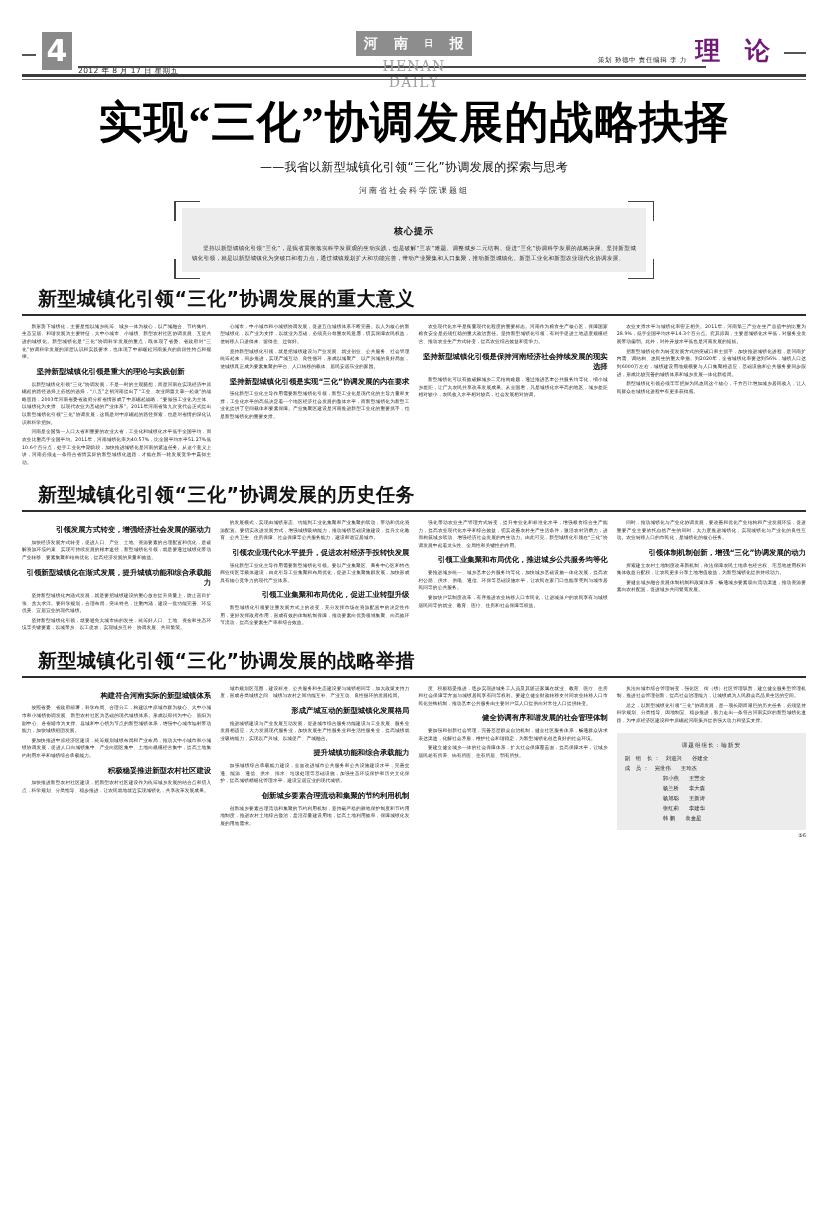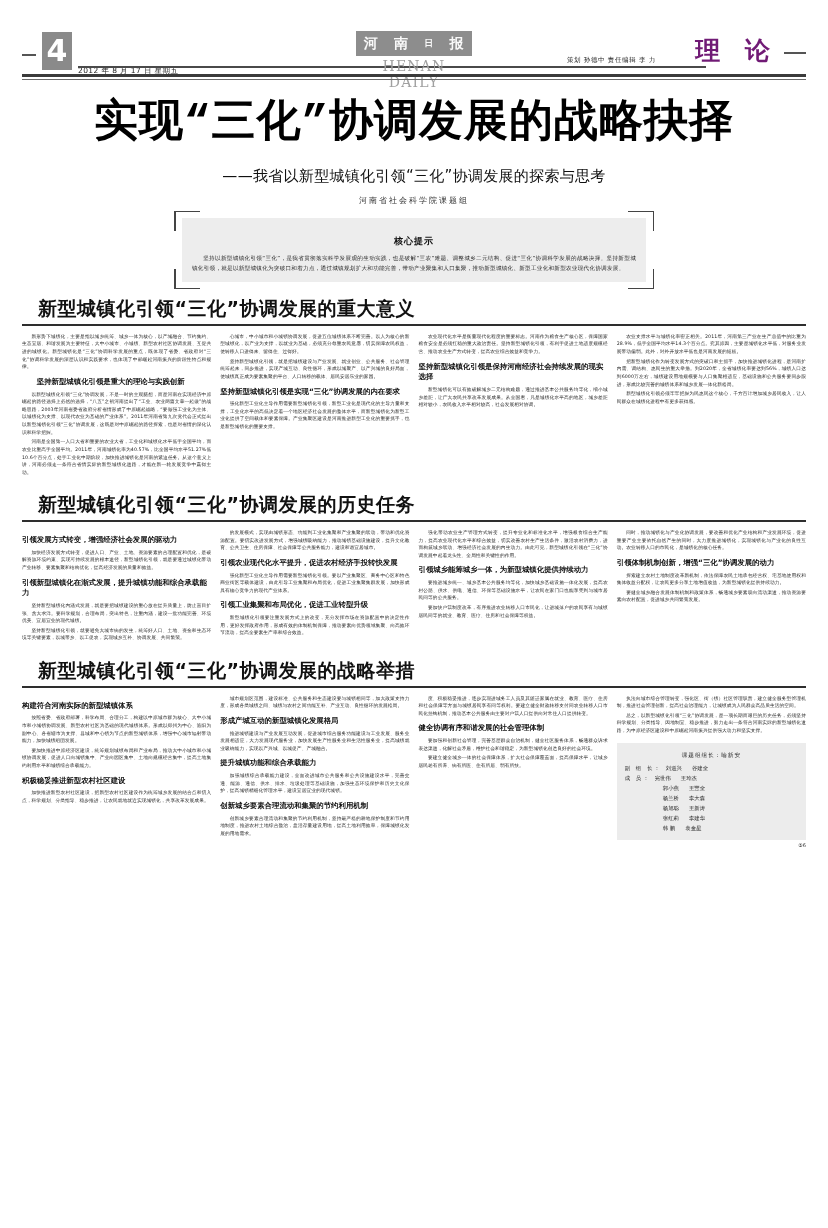--- a/index.html
+++ b/index.html
@@ -34,36 +34,36 @@
     color:#fff;font-size:14px;font-weight:bold;display:flex;align-items:center;
     justify-content:space-around;letter-spacing:1px;font-family:"DejaVu Serif",serif;
   }
   .mh-logo span{opacity:.95;}
   .mh-logo .dot{font-size:9px;}
   .mh-logo-en{
     position:absolute;left:334px;top:28px;width:116px;text-align:center;
     font-size:14px;letter-spacing:1.2px;color:#a0a0a0;font-family:"DejaVu Serif",serif;
   }
   .mh-credits{
-    position:absolute;left:545px;top:26px;font-size:6.5px;color:#222;white-space:nowrap;letter-spacing:.6px;
+    position:absolute;left:576px;top:26px;font-size:6.5px;color:#222;white-space:nowrap;letter-spacing:.6px;
   }
   .mh-section{
     position:absolute;right:28px;top:4px;font-size:25px;font-weight:bold;
     letter-spacing:8px;color:#701a75;
   }
   .mh-rule-right{position:absolute;right:0;top:22px;width:22px;height:2px;background:#555;}
 
   
   .title-block{text-align:center;margin-top:4px;}
   .main-title{
     font-size:44px;font-weight:bold;letter-spacing:1px;line-height:1.15;
-    color:#000;font-family:Liberation Mono, monospace;
+    color:#000;font-family:Liberation Serif, serif;
     margin:6px 0 0 0;
   }
-  .sub-title{font-size:15px;margin-top:18px;color:#111;letter-spacing:.3px;}
+  .sub-title{font-size:12px;margin-top:10px;color:#111;letter-spacing:.3px;}
   .byline{font-size:8px;margin-top:9px;color:#333;letter-spacing:2px;}
 
   
   .tipwrap{position:relative;margin:12px 160px 0 160px;}
   .tip-corner{position:absolute;width:1.5px;background:#444;}
   .tip-corner-h{position:absolute;height:1.5px;background:#444;}
   .tc-tl-h{left:-8px;top:-7px;width:26px;}
   .tc-tl-v{left:-8px;top:-7px;height:20px;}
   .tc-tr-h{right:-8px;top:-7px;width:26px;}
   .tc-tr-v{right:-8px;top:-7px;height:20px;}
@@ -86,21 +86,21 @@
   .cols{display:flex;gap:9px;align-items:flex-start;}
   .col{flex:1;min-width:0;}
   .col p{
     font-size:4.7px;line-height:1.62;text-align:justify;margin:0 0 2px 0;
     text-indent:2em;color:#262626;letter-spacing:.1px;
   }
   .subhead{
     font-size:7.4px;font-weight:bold;color:#111;margin:6px 0 3px 0;
     line-height:1.45;text-indent:2em;
   }
-  .subhead.nc{text-indent:0;text-align:left;}
+  .subhead.nc{text-indent:0;text-align:right;}
 
   
   .credits-box{
     background:#ececec;border:0;padding:7px 8px;margin-top:8px;
     font-size:5.4px;line-height:1.85;color:#1f1f1f;
   }
   .credits-row{display:flex;gap:4px;}
   .credits-label{white-space:nowrap;letter-spacing:2px;}
   .credits-names{display:flex;gap:10px;}
   .credits-title{text-align:center;font-size:5.6px;margin-bottom:3px;letter-spacing:1px;}
@@ -190,21 +190,21 @@
     </div>
     <div class="col">
       <p>的发展模式，实现由城镇形态、功能到工业化集聚和产业集聚的联动，带动和优化资源配置。要切实改进发展方式，增强城镇吸纳能力，推动城镇基础设施建设，提升文化教育、公共卫生、住房保障、社会保障等公共服务能力，建设和谐宜居城市。</p>
       <div class="subhead nc">引领农业现代化水平提升，促进农村经济手投转快发展</div>
       <p>强化新型工业化主导作用需要新型城镇化引领。要以产业集聚区、商务中心区和特色商业街区等载体建设，由此引导工业集聚和布局优化，促进工业集聚集群发展，加快形成具有核心竞争力的现代产业体系。</p>
       <div class="subhead nc">引领工业集聚和布局优化，促进工业转型升级</div>
       <p>新型城镇化引领要注重发展方式上的改变，充分发挥市场在资源配置中的决定性作用，更好发挥政府作用，形成有效的体制机制保障，推动要素向优势领域集聚、向高效环节流动，提高全要素生产率和综合效益。</p>
     </div>
     <div class="col">
       <p>强化带动农业生产管理方式转变，提升专业化和标准化水平，增强粮食综合生产能力，提高农业现代化水平和综合效益，切实改善农村生产生活条件，激活农村消费力，进而构筑城乡联动、增强经济社会发展的内生动力。由此可见，新型城镇化引领在“三化”协调发展中起着龙头性、全局性和关键性的作用。</p>
-      <div class="subhead nc">引领城乡能筹城乡一体，为新型城镇化提供持续动力</div>
+      <div class="subhead nc">引领工业集聚和布局优化，推进城乡公共服务均等化</div>
       <p>要推进城乡统一、城乡基本公共服务均等化，加快城乡基础设施一体化发展，提高农村公路、供水、供电、通信、环保等基础设施水平，让农民在家门口也能享受到与城市居民同等的公共服务。</p>
       <p>要加快户籍制度改革，有序推进农业转移人口市民化，让进城落户的农民享有与城镇居民同等的就业、教育、医疗、住房和社会保障等权益。</p>
     </div>
     <div class="col">
       <p>同时，推动城镇化与产业化协调发展，要改善和优化产业结构和产业发展环境，促进重要产业主要依托自然产生的同时，大力度推进城镇化，实现城镇化与产业化的良性互动。农业转移人口的市民化，是城镇化的核心任务。</p>
       <div class="subhead nc">引领体制机制创新，增强“三化”协调发展的动力</div>
       <p>探索建立农村土地制度改革新机制，依法保障农民土地承包经营权、宅基地使用权和集体收益分配权，让农民更多分享土地增值收益，为新型城镇化提供持续动力。</p>
       <p>要健全城乡融合发展体制机制和政策体系，畅通城乡要素双向流动渠道，推动资源要素向农村配置，促进城乡共同繁荣发展。</p>
     </div>
   </div>

